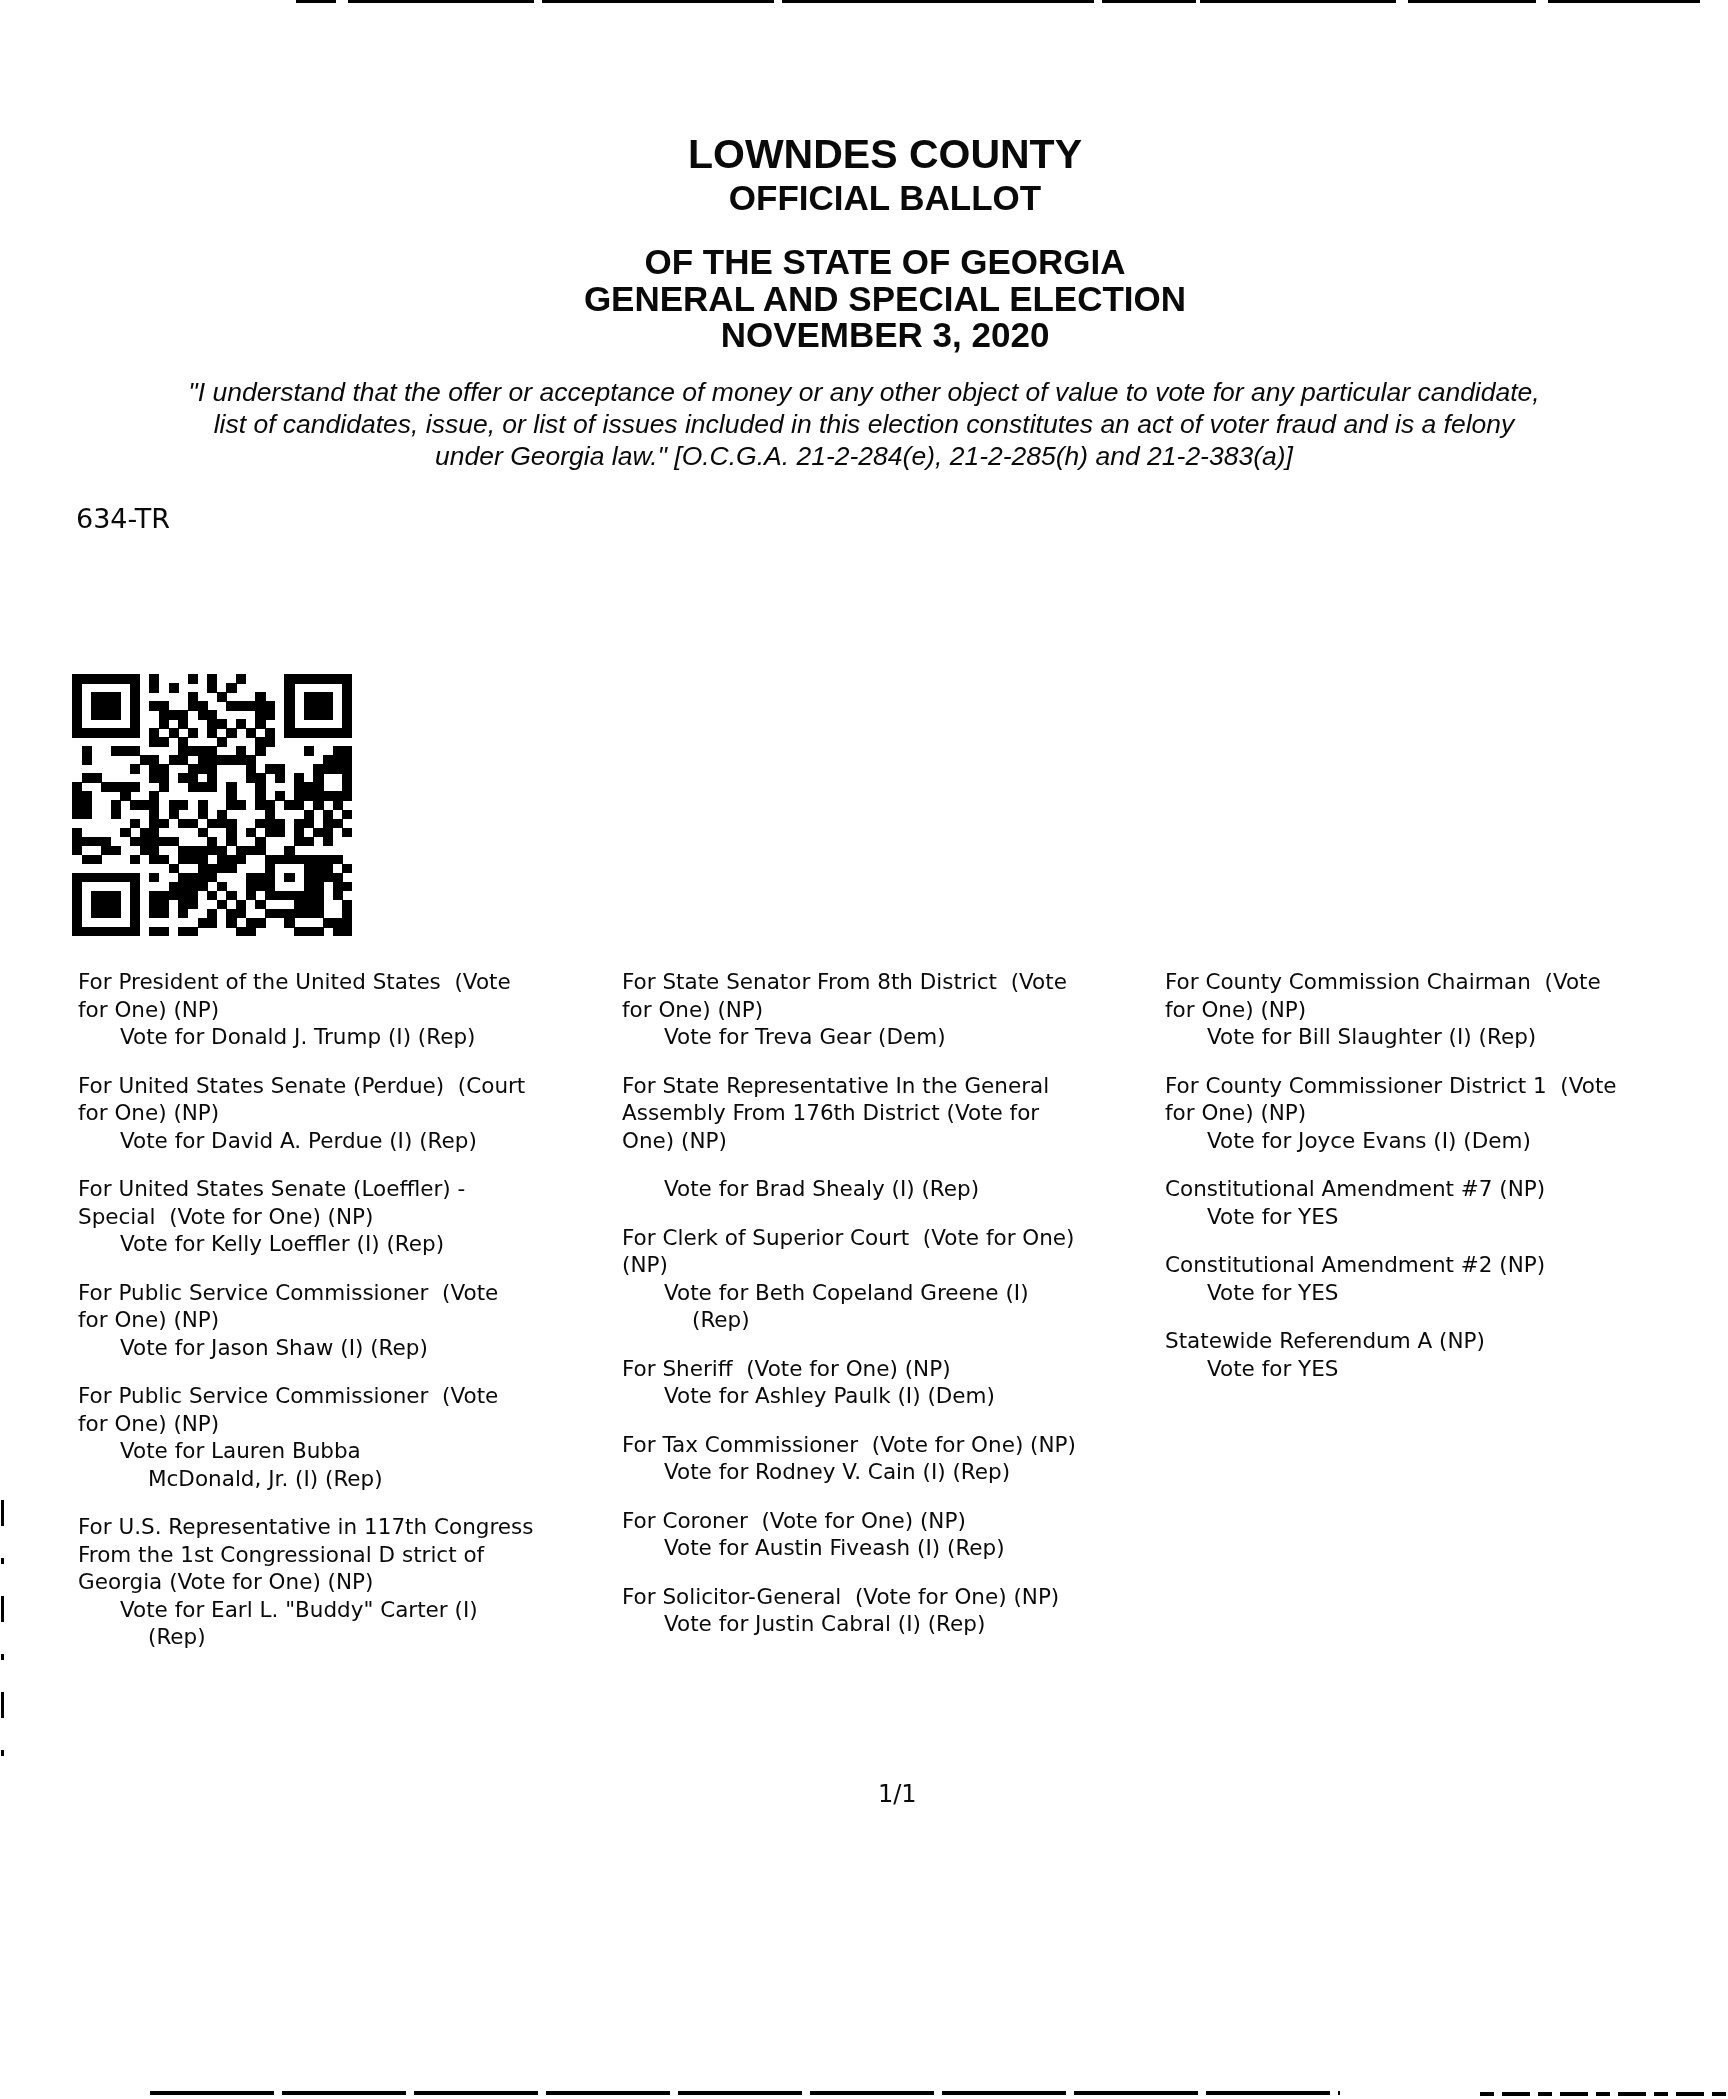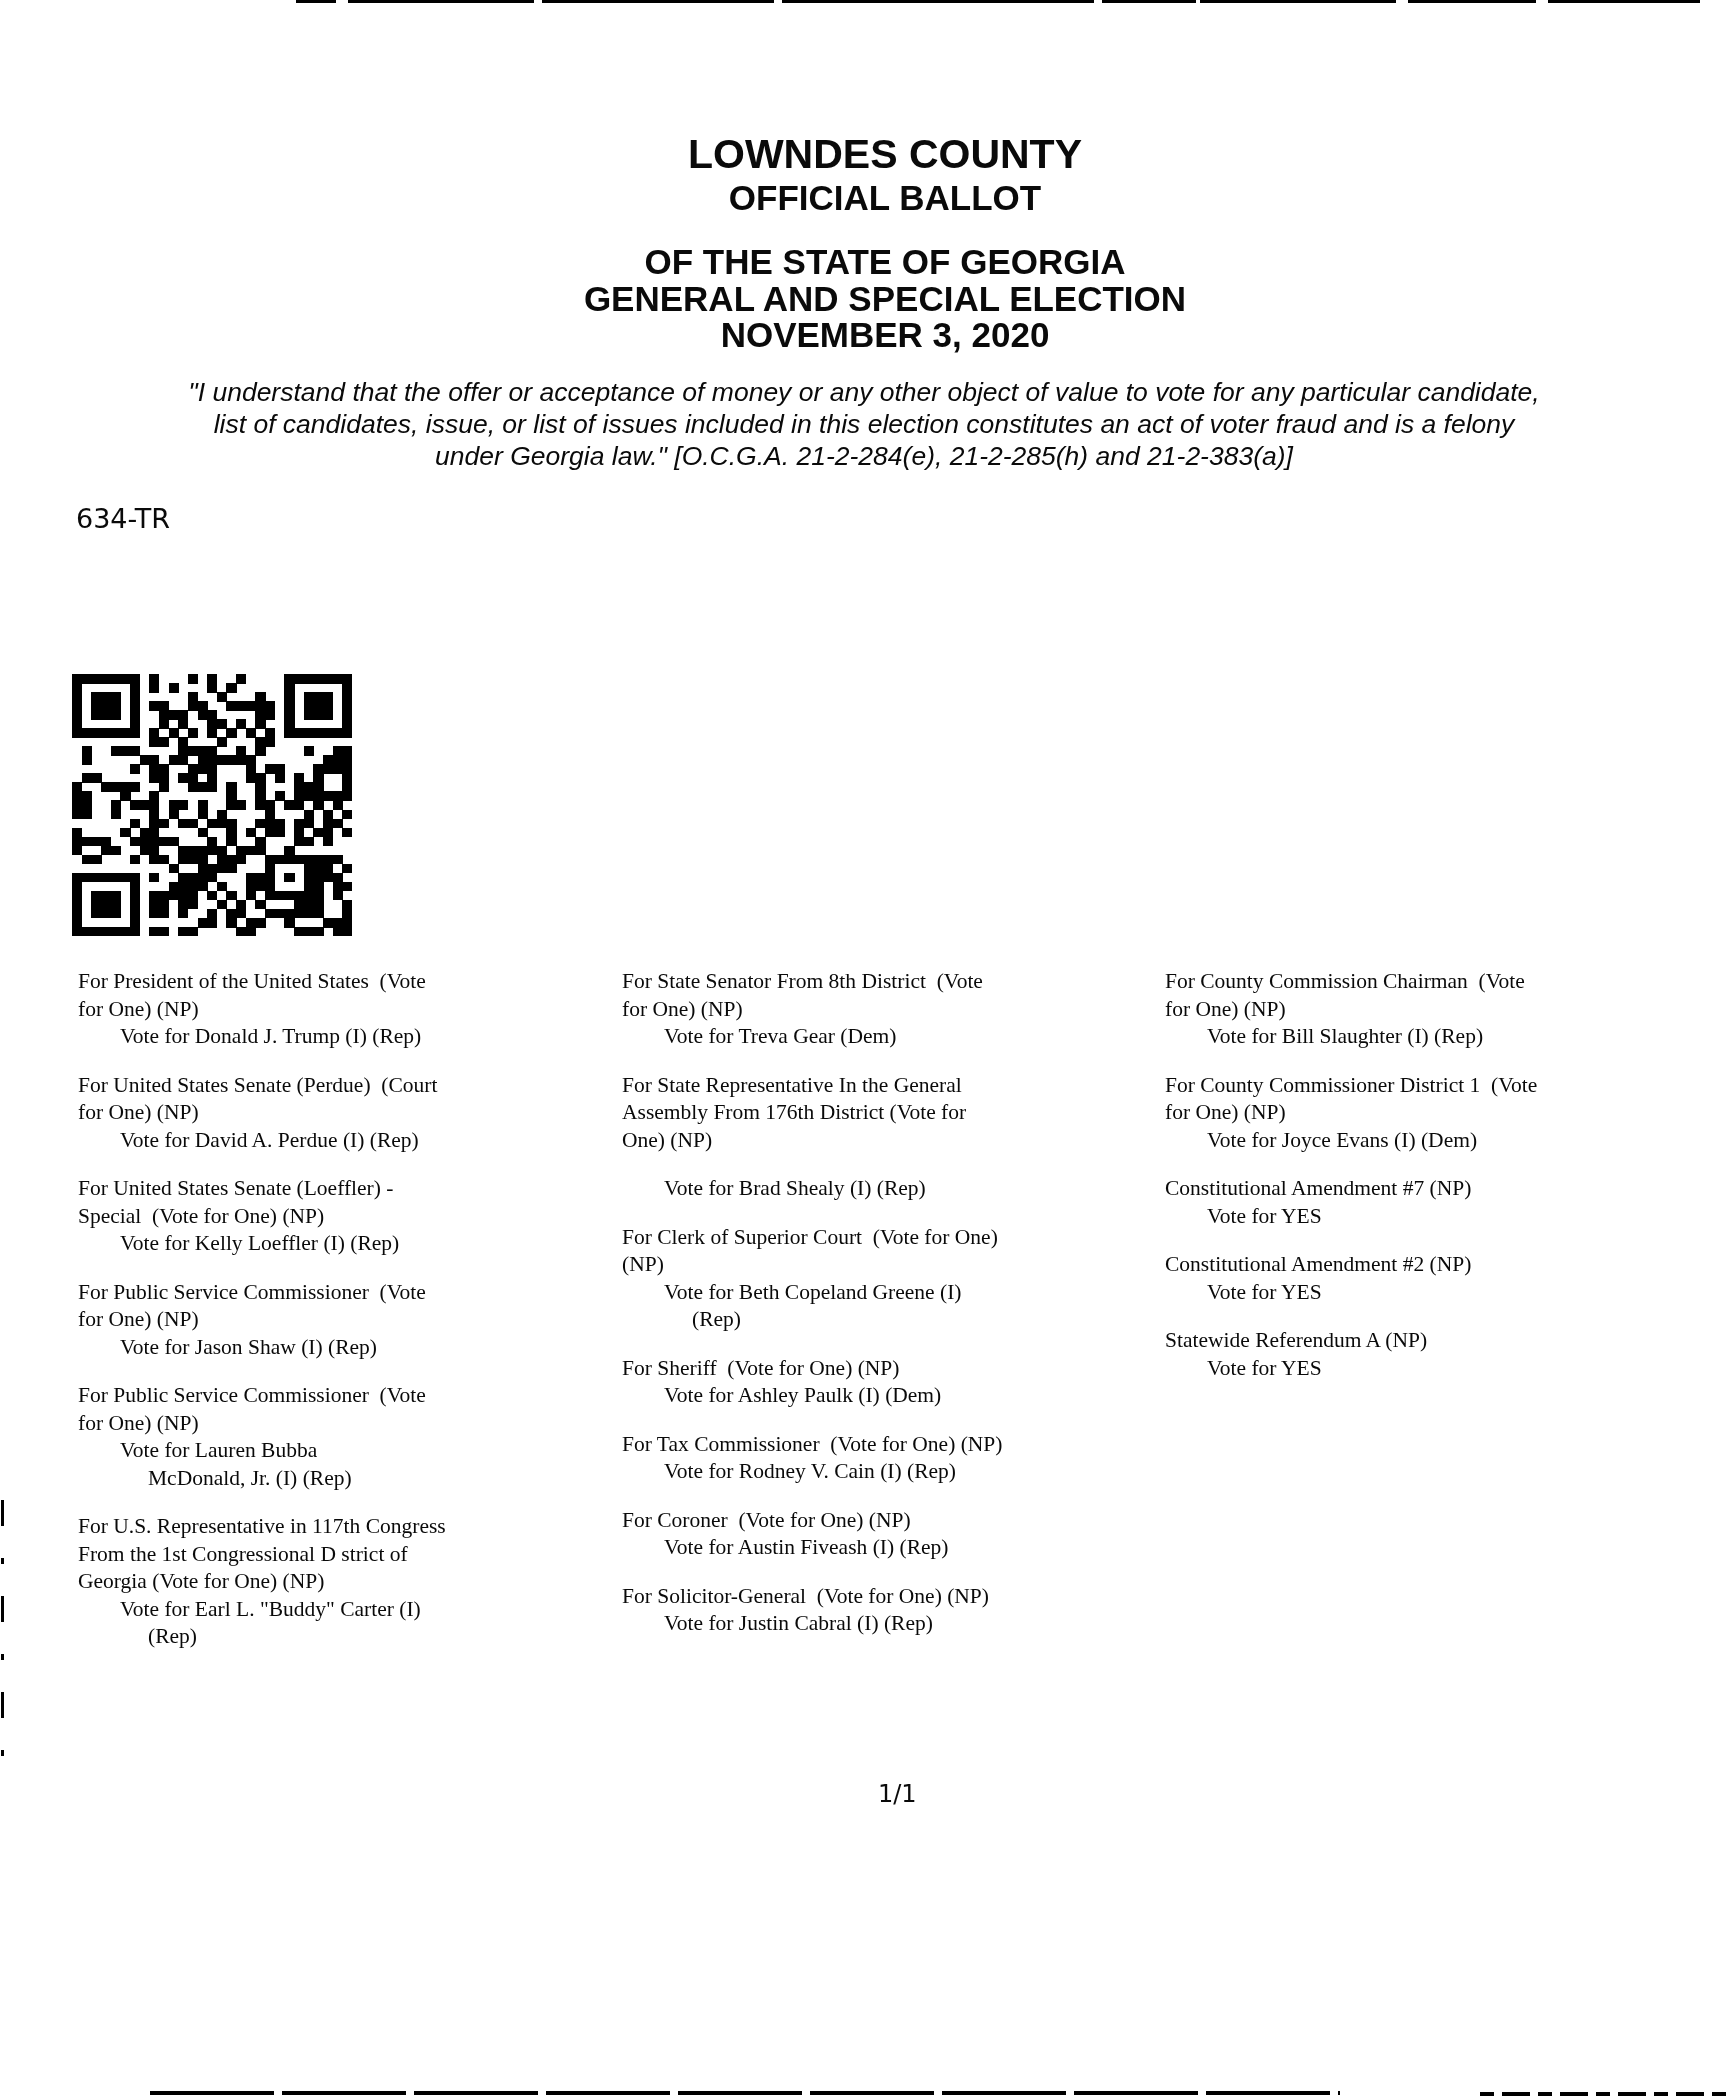--- a/index.html
+++ b/index.html
@@ -51,21 +51,21 @@
   
   .ballot-code{position:absolute;top:503px;left:76px;font-size:27px;}
   
   .qr{position:absolute;top:674px;left:72px;width:280px;height:262px;}
   .qr svg{display:block;width:280px;height:262px;shape-rendering:crispEdges;}
   
   .col{position:absolute;top:968px;font-size:21.5px;line-height:27.5px;}
   .col-1{left:78px;width:545px;}
   .col-2{left:622px;width:555px;}
   .col-3{left:1165px;width:560px;}
-  .race{margin-bottom:21px;font-family:Liberation Serif, serif;}
+  .race{margin-bottom:21px;}
   .race-title{white-space:pre-wrap;}
   .race-vote{white-space:pre-wrap;padding-left:70px;text-indent:-28px;}
   
   .page-num{position:absolute;top:1780px;left:878px;font-size:24px;text-align:center;}
 </style>
 </head>
 <body>
 
 <div class="page">
 

